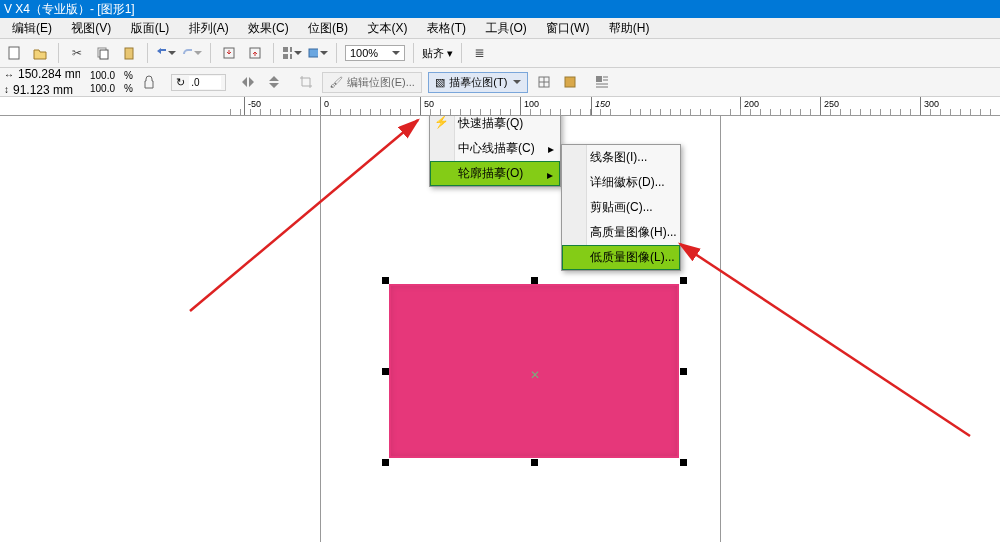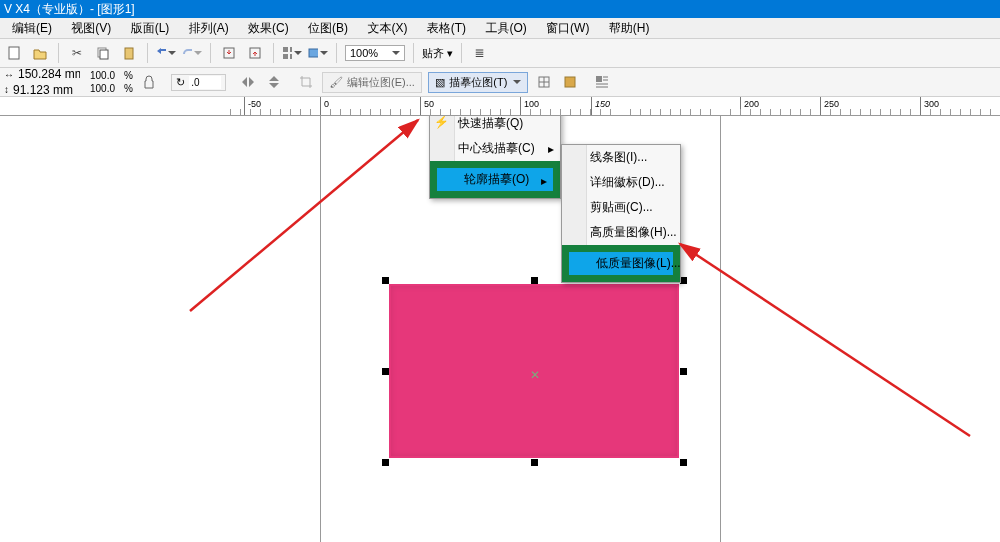--- a/index.html
+++ b/index.html
@@ -22,21 +22,21 @@
 .prop-btn{border:1px solid #bbb;padding:2px 6px;font-size:11px;background:#f0f0f0;display:flex;align-items:center;gap:4px;}
 .prop-btn.sel{background:#e0e8f5;border-color:#7aa6da;}
 .ruler-h{height:18px;background:#fff;border-bottom:1px solid #999;position:relative;font-size:9px;overflow:hidden;}
 .ruler-h .tick-major{position:absolute;top:0;height:18px;border-left:1px solid #777;}
 .ruler-h .tick-major span{position:absolute;top:2px;left:3px;}
 .ruler-h .tick-minor{position:absolute;top:12px;height:6px;border-left:1px solid #999;}
 .canvas-area{position:relative;background:#fff;height:430px;overflow:hidden;}
 .page-edge{position:absolute;border-right:1px solid #999;top:0;bottom:0;}
 .dropdown{position:absolute;background:#f7f7f7;border:1px solid #9a9a9a;box-shadow:2px 2px 5px rgba(0,0,0,.3);font-size:12px;}
 .dropdown .item{padding:4px 20px 4px 28px;white-space:nowrap;position:relative;}
-.dropdown .item.hover{background:#0ea5e9;border:7px solid #15803d;padding:3px 5px 3px 27px;}
+.dropdown .item.hover{background:#84cc16;border:1px solid #15803d;padding:3px 5px 3px 27px;}
 .dropdown .item .arrow{position:absolute;right:6px;top:6px;}
 .dropdown .iconcol{position:absolute;left:0;top:0;bottom:0;width:24px;background:#eee;border-right:1px solid #ddd;}
 .dropdown .icon{position:absolute;left:4px;width:16px;height:16px;}
 .sel-handle{position:absolute;width:7px;height:7px;background:#000;}
 .sel-center{position:absolute;width:8px;height:8px;color:#7caa7c;}
 .pink-rect{position:absolute;background:#e6377a;}
 .red-arrow{position:absolute;pointer-events:none;}
 .chev{border-left:4px solid transparent;border-right:4px solid transparent;border-top:4px solid #555;display:inline-block;margin-left:2px;}
 </style>
 </head>

